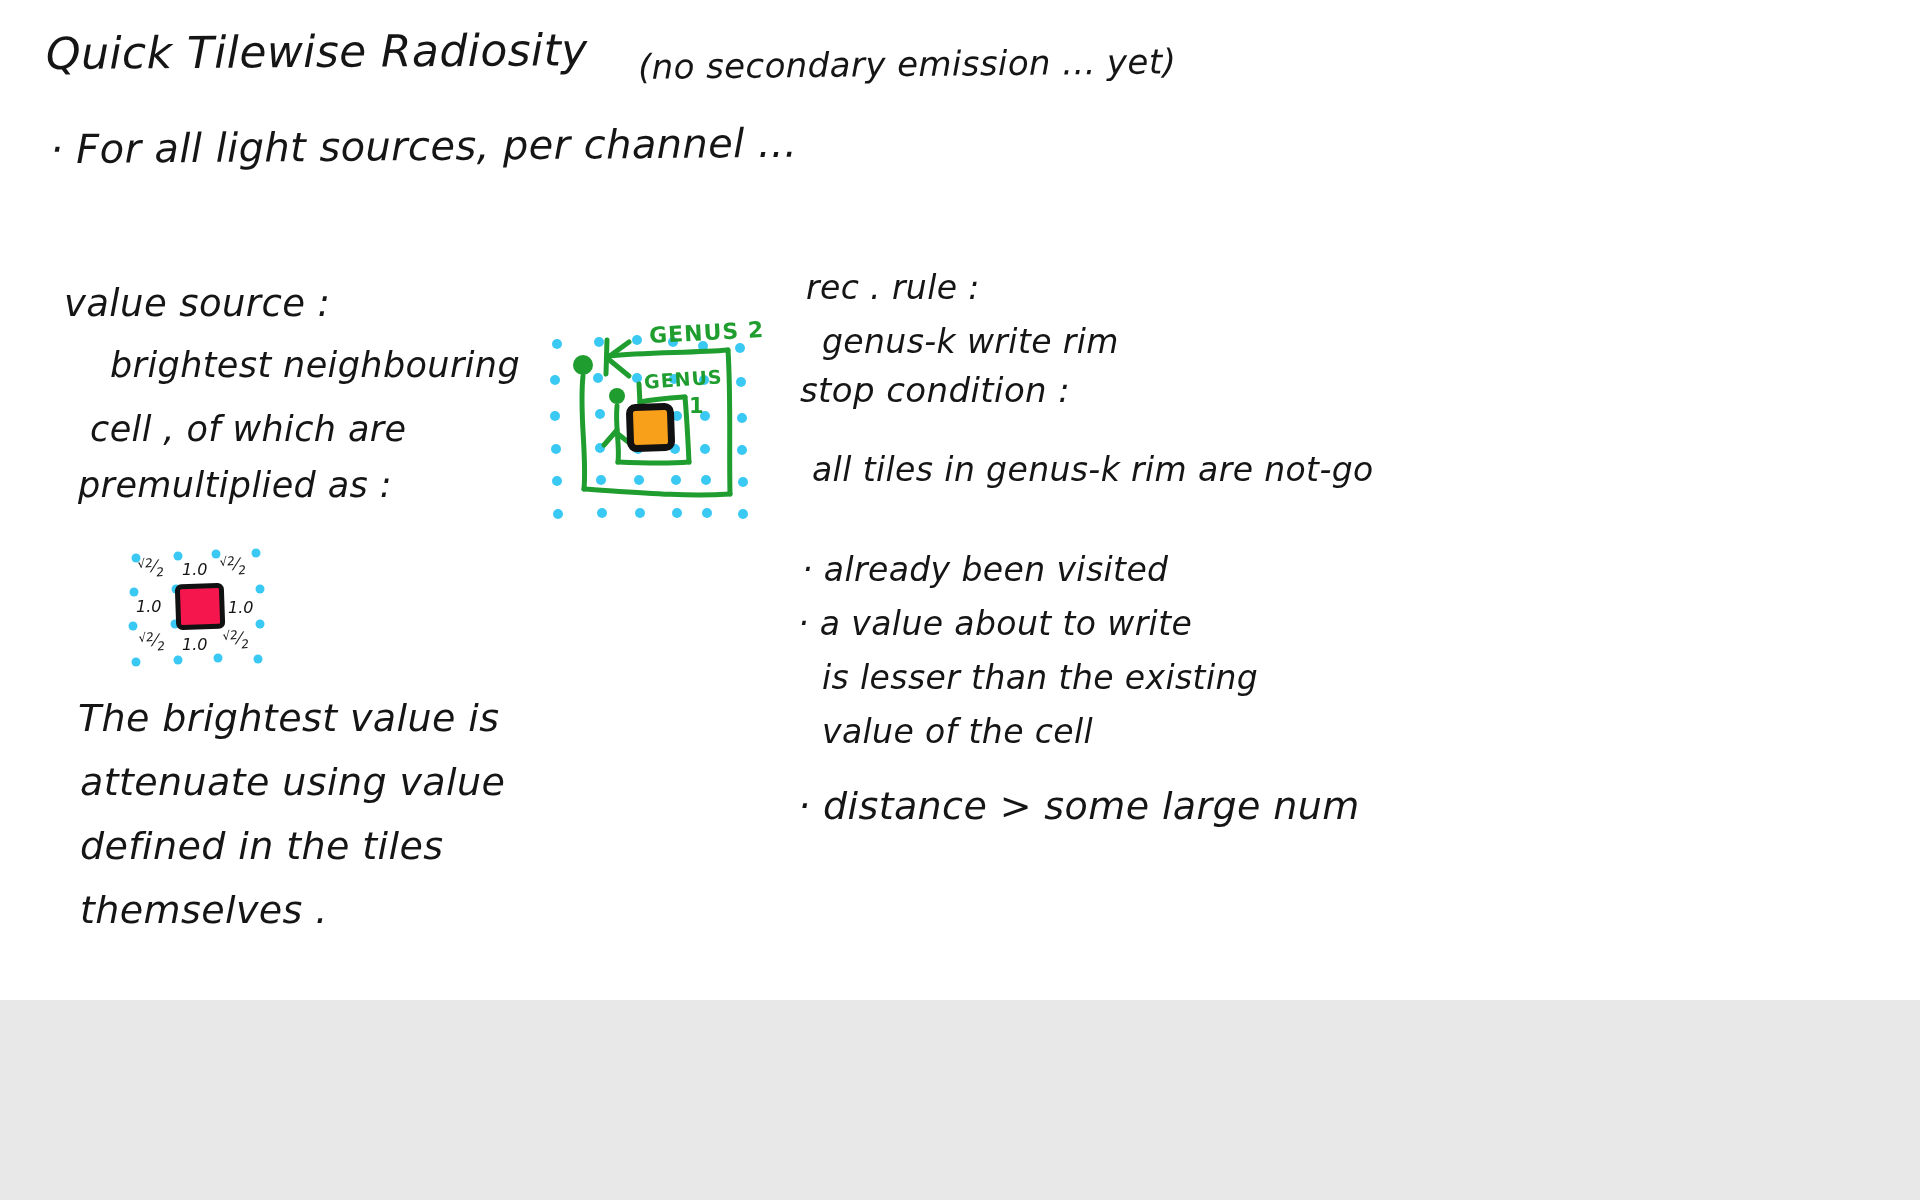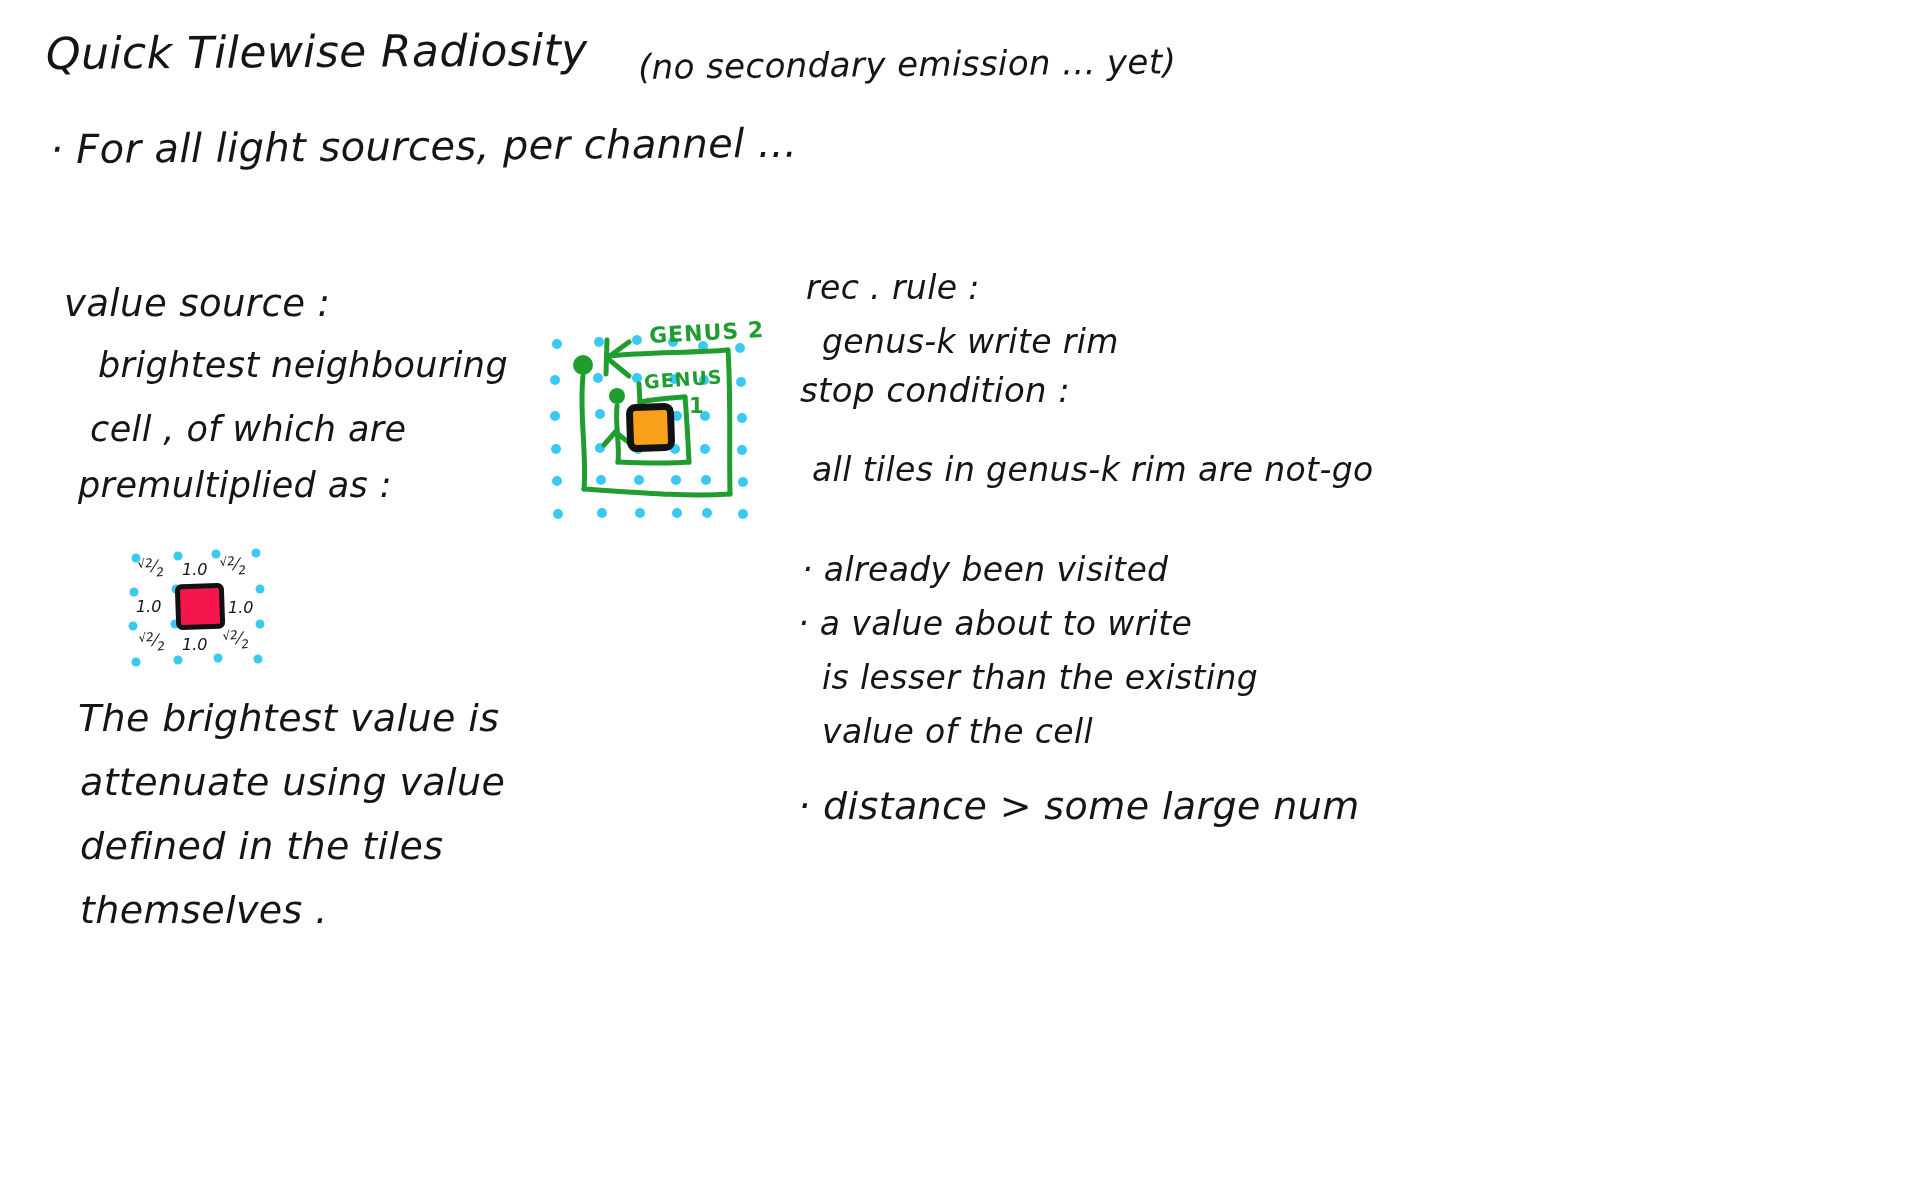--- a/index.html
+++ b/index.html
@@ -2,33 +2,33 @@
 <html style="--ink: #151515; --green: #1f9d2f; --cyan: #3ac9f3; --pink: #f5164e; --orange: #f9a01b; --paper: #ffffff;"><head>
 <meta charset="utf-8">
 <style>
   :root{
     --ink:#151515; --green:#1f9d2f; --cyan:#3ac9f3;
     --pink:#f5164e; --orange:#f9a01b; --paper:#ffffff;
   }
   *{margin:0;padding:0;box-sizing:border-box;}
   html,body{background:#e8e8e8;}
   .board{
-    position:relative; width:1920px; height:1200px;
+    position:relative; width:1920px; height:1000px;
     background:var(--paper); overflow:hidden;
     font-family:"DejaVu Sans", sans-serif;
     color:var(--ink);
   }
   .hw{ position:absolute; font-style:italic; letter-spacing:.4px; white-space:nowrap; line-height:1.1;}
   
   .title   { left:46px;  top:28px;  font-size:44px; transform:rotate(-.4deg);}
   .subtitle{ left:638px; top:46px;  font-size:34px; transform:rotate(-.6deg);}
   .intro   { left:50px;  top:124px; font-size:40px; transform:rotate(-.5deg);}
   
   .vs-heading{ left:64px; top:284px; font-size:37px;}
-  .vs-l1{ left:98px; top:346px; font-size:35px;}
+  .vs-l1{ left:110px; top:346px; font-size:35px;}
   .vs-l2{ left:90px; top:410px; font-size:35px;}
   .vs-l3{ left:78px; top:466px; font-size:35px;}
   .att-l1{ left:78px; top:698px; font-size:38px;}
   .att-l2{ left:80px; top:762px; font-size:38px;}
   .att-l3{ left:80px; top:826px; font-size:38px;}
   .att-l4{ left:80px; top:890px; font-size:38px;}
   
   .rec-h { left:806px; top:270px; font-size:33px;}
   .rec-l { left:822px; top:324px; font-size:33px;}
   .stop-h{ left:800px; top:372px; font-size:34px;}

